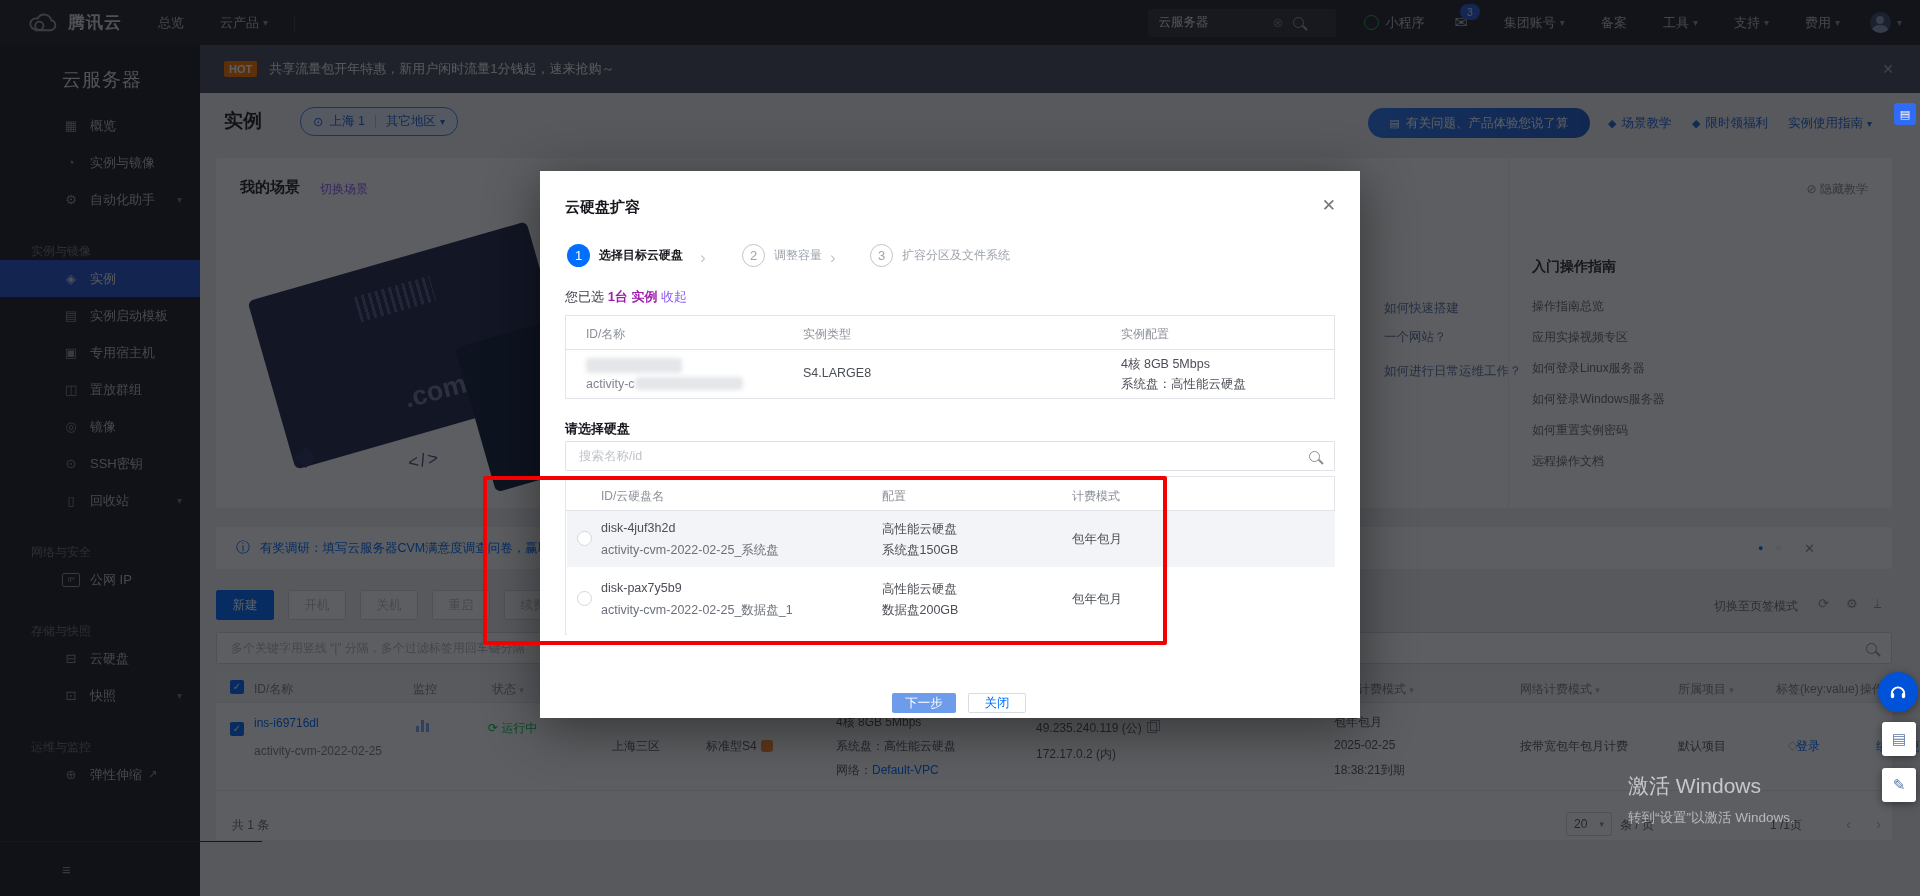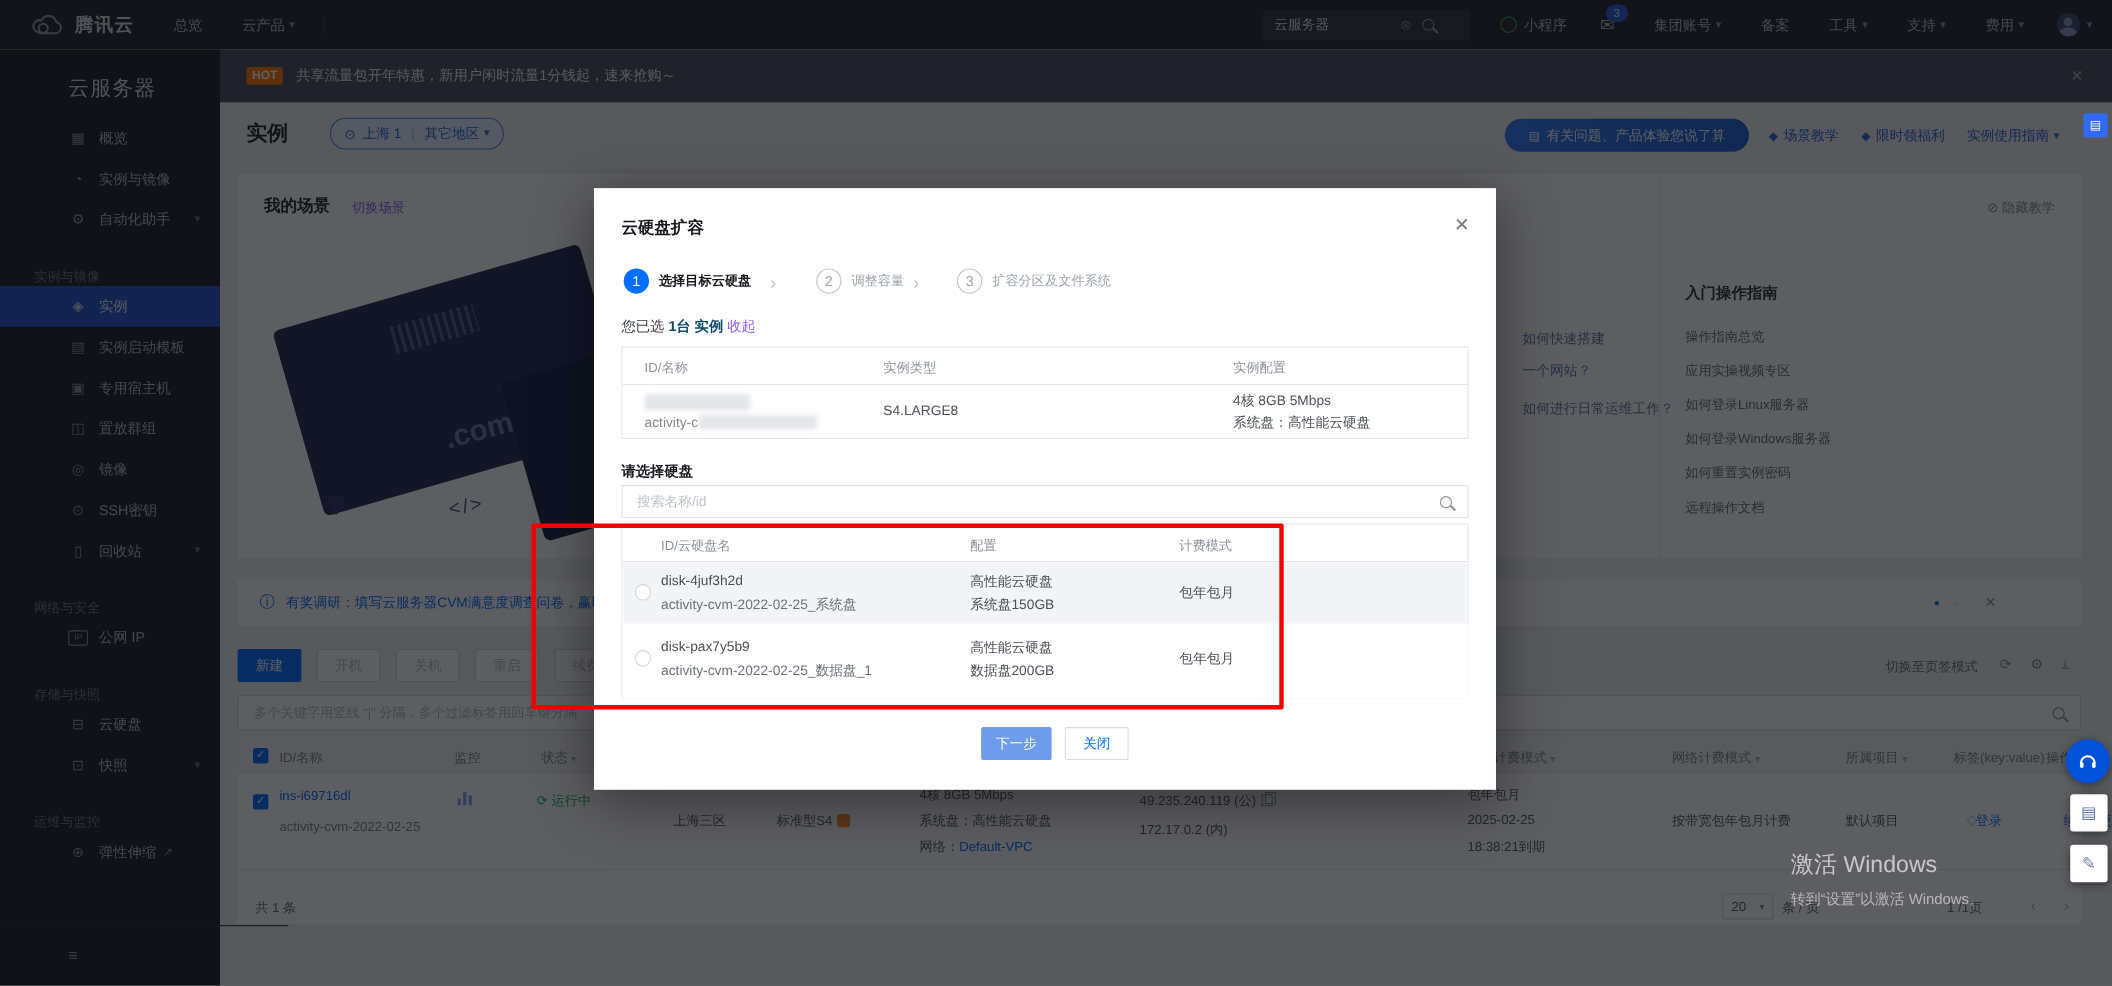--- a/index.html
+++ b/index.html
@@ -108,37 +108,37 @@
   .m-close{position:abs;position:absolute;right:24px;top:24px;font-size:17px;color:#74797f;cursor:pointer;}
   .step{position:absolute;top:73px;display:flex;align-items:center;}
   .step-num{width:23px;height:23px;border-radius:50%;font-size:13px;display:flex;align-items:center;justify-content:center;}
   .step-num.on{background:#006eff;color:#fff;}
   .step-num.off{border:1px solid #c0c4cb;color:#9da3ad;box-sizing:border-box;}
   .step-lbl{margin-left:9px;font-size:12px;}
   .step-lbl.on{color:#16181d;font-weight:bold;}
   .step-lbl.off{color:#9da3ad;}
   .step-sep{position:absolute;top:77px;color:#c3c7cf;font-size:17px;}
   .m-selline{position:absolute;left:25px;top:117px;font-size:13px;color:#3a3e45;}
-  .m-selline b{color:#0c4a6e;text-align:center;}
+  .m-selline b{color:#a21caf;text-align:center;}
   .m-link{color:#8b5cf6;cursor:pointer;}
   .mtable{position:absolute;border:1px solid #e2e4e9;box-sizing:border-box;}
   .mth{position:absolute;font-size:12px;color:#8b9099;white-space:nowrap;}
   .mtd{position:absolute;font-size:12.5px;color:#4a4e55;white-space:nowrap;}
   .hline{position:absolute;left:0;width:100%;height:1px;background:#e2e4e9;}
   .blurblock{position:absolute;background:#e4e6ea;border-radius:3px;filter:blur(2px);}
   .blurinline{display:inline-block;width:108px;height:13px;background:#e4e6ea;border-radius:3px;filter:blur(2px);vertical-align:-2px;}
   .m-label{position:absolute;left:25px;top:249px;font-size:13px;font-weight:bold;color:#16181d;}
   .m-search{position:absolute;left:25px;top:270px;width:770px;height:30px;border:1px solid #e0e2e7;border-radius:1px;box-sizing:border-box;display:flex;align-items:center;}
   .m-search input{border:0;outline:none;flex:1;margin-left:11px;font-size:12.5px;color:#333;}
   .m-search input::placeholder{color:#bfc3ca;}
   .m-search .mag{border-color:#8a8f98;margin-right:14px;}
   .m-search .mag::after{background:#8a8f98;}
   .drow1{position:absolute;left:1px;top:34px;width:768px;height:56px;background:#f3f4f7;}
   .radio{position:absolute;width:15px;height:15px;border:1px solid #d4d7dd;border-radius:50%;background:#fff;box-sizing:border-box;cursor:pointer;}
-  .m-btn{position:absolute;top:490px;height:30px;border-radius:2px;font-size:12.5px;display:flex;align-items:center;justify-content:center;cursor:pointer;box-sizing:border-box;}
+  .m-btn{position:absolute;top:522px;height:20px;border-radius:2px;font-size:12.5px;display:flex;align-items:center;justify-content:center;cursor:pointer;box-sizing:border-box;}
   .m-btn.next{left:352px;width:64px;background:#6d9ceb;color:#fff;border:0;}
   .m-btn.cancel{left:428px;width:58px;background:#fff;border:1px solid #d8dce3;color:#006eff;}
   
   .redbox{position:absolute;left:483px;top:476px;width:684px;height:169px;border:4px solid #f40000;border-radius:2px;box-sizing:border-box;z-index:300;}
   
   .wm{position:absolute;left:1628px;top:772px;z-index:400;color:rgba(255,255,255,.65);}
   .wm .l1{font-size:21px;}
   .wm .l2{font-size:13.5px;margin-top:9px;color:rgba(255,255,255,.55);}
 </style>
 </head>

